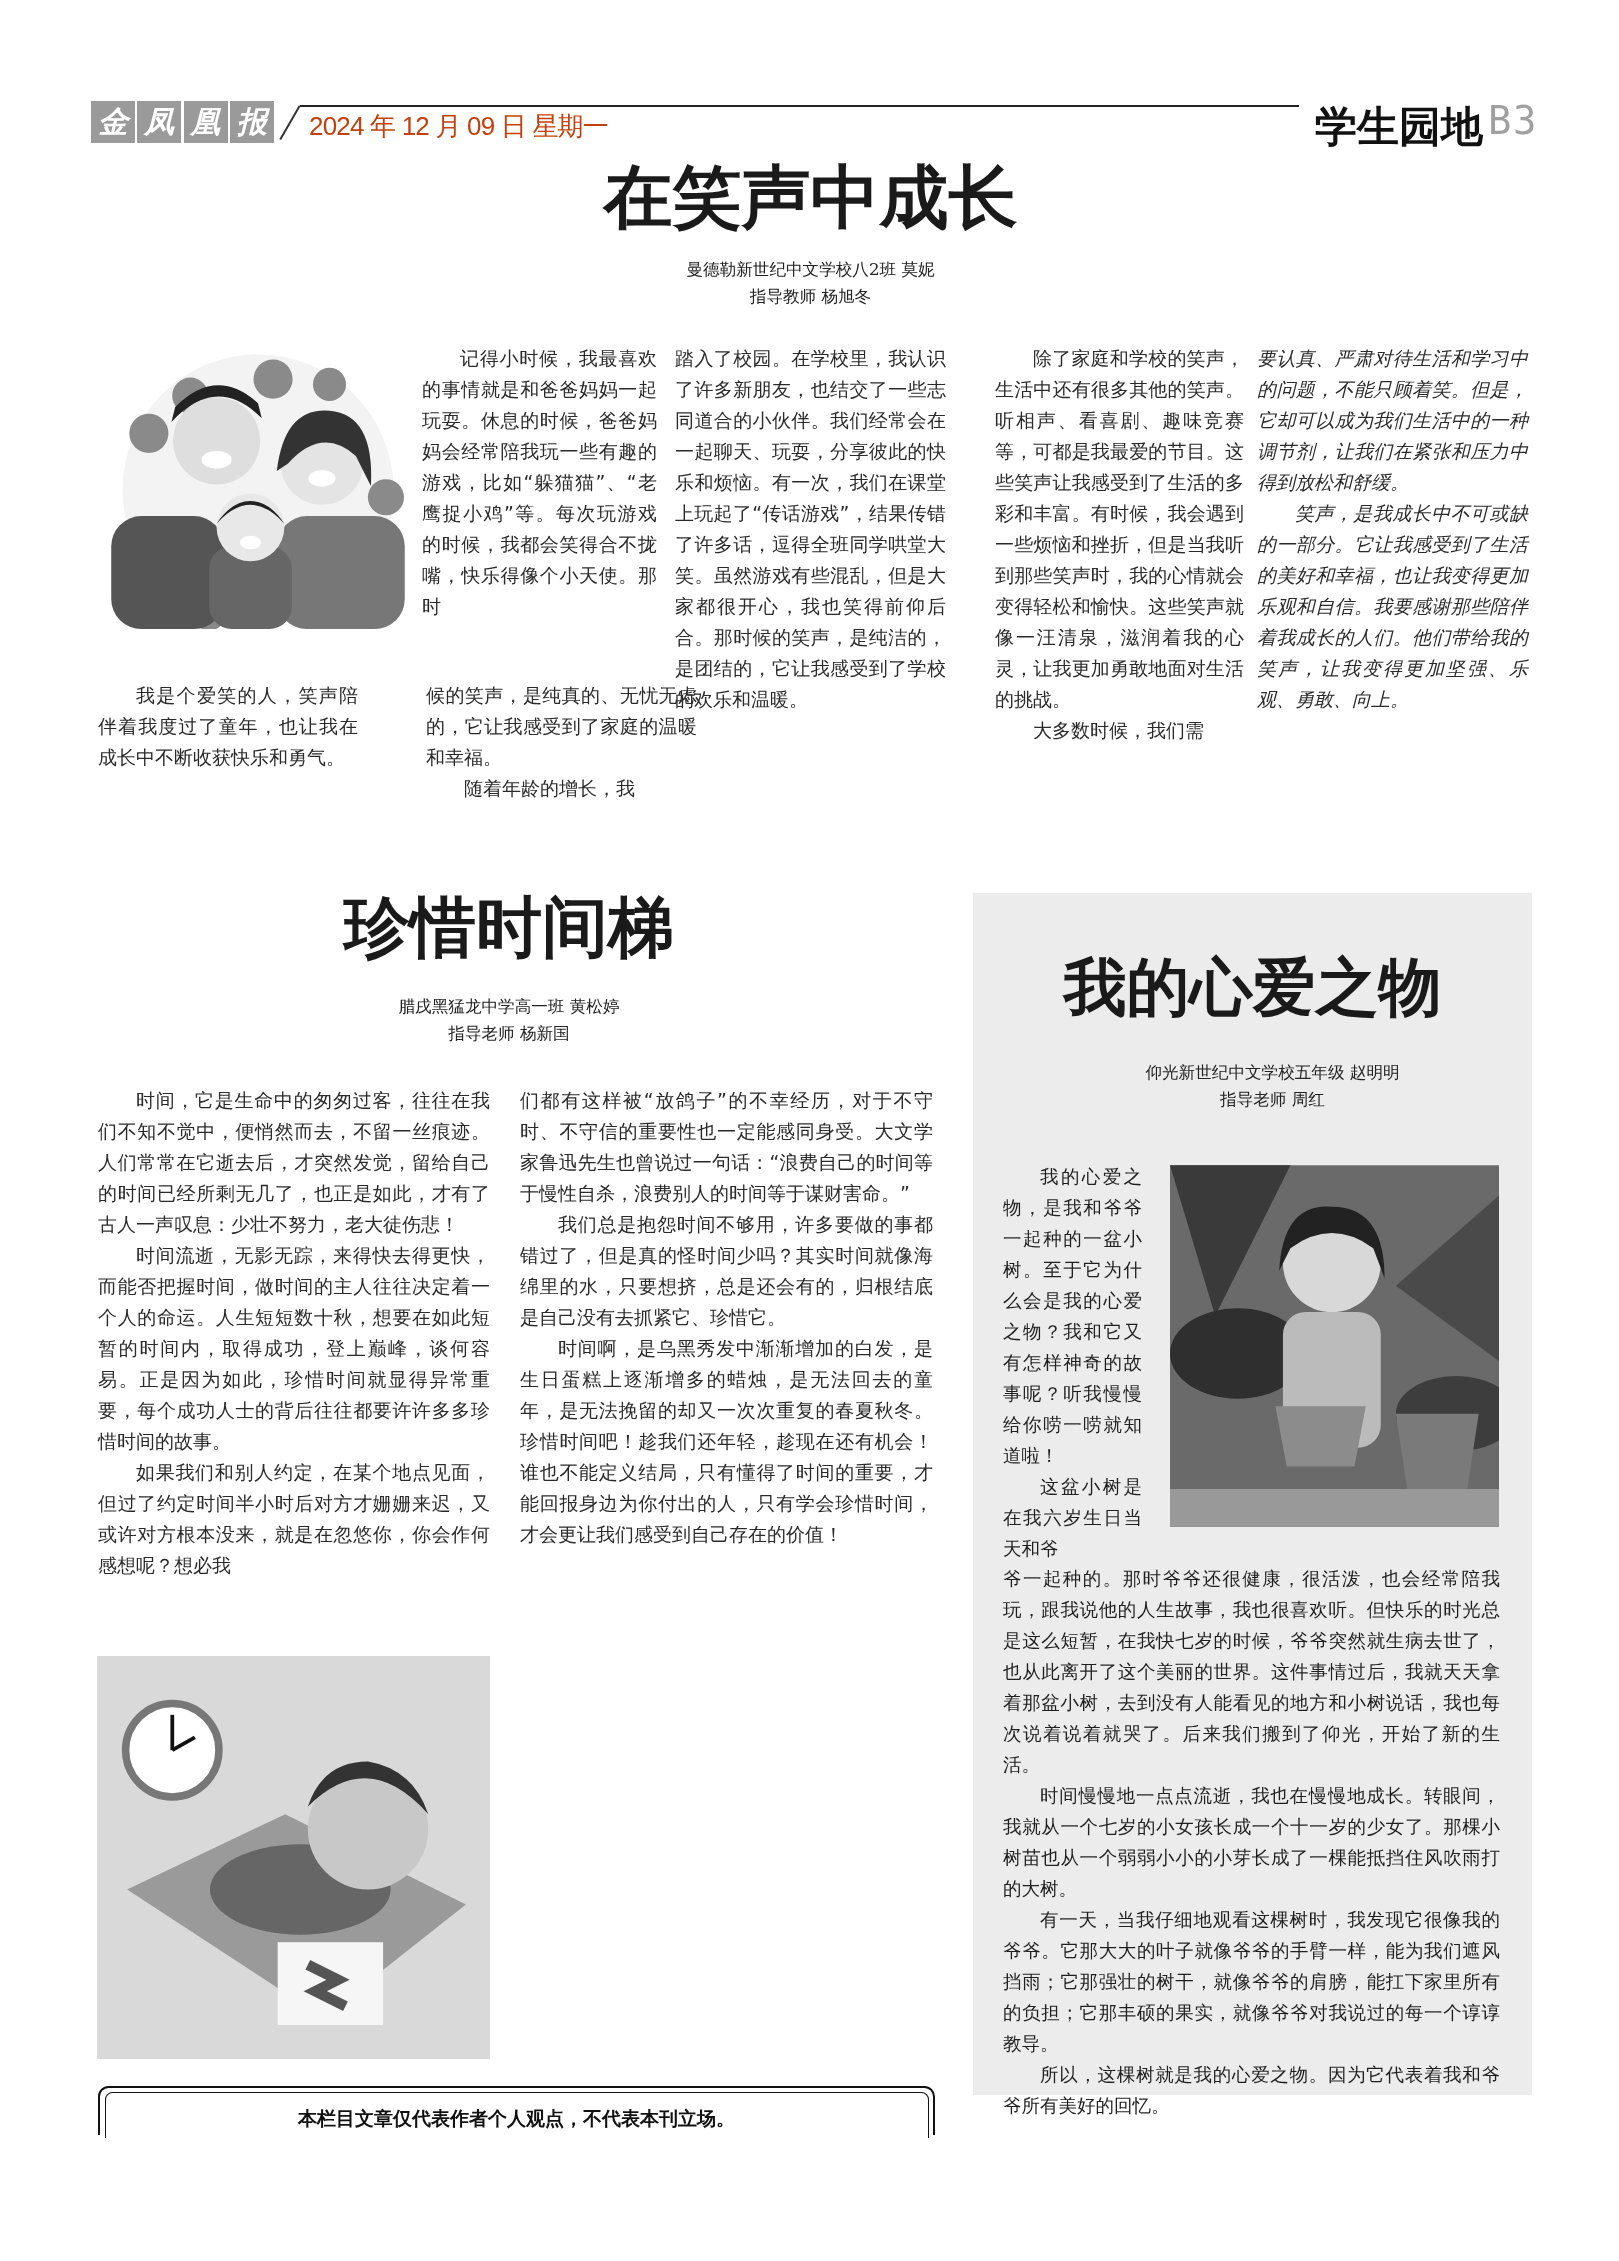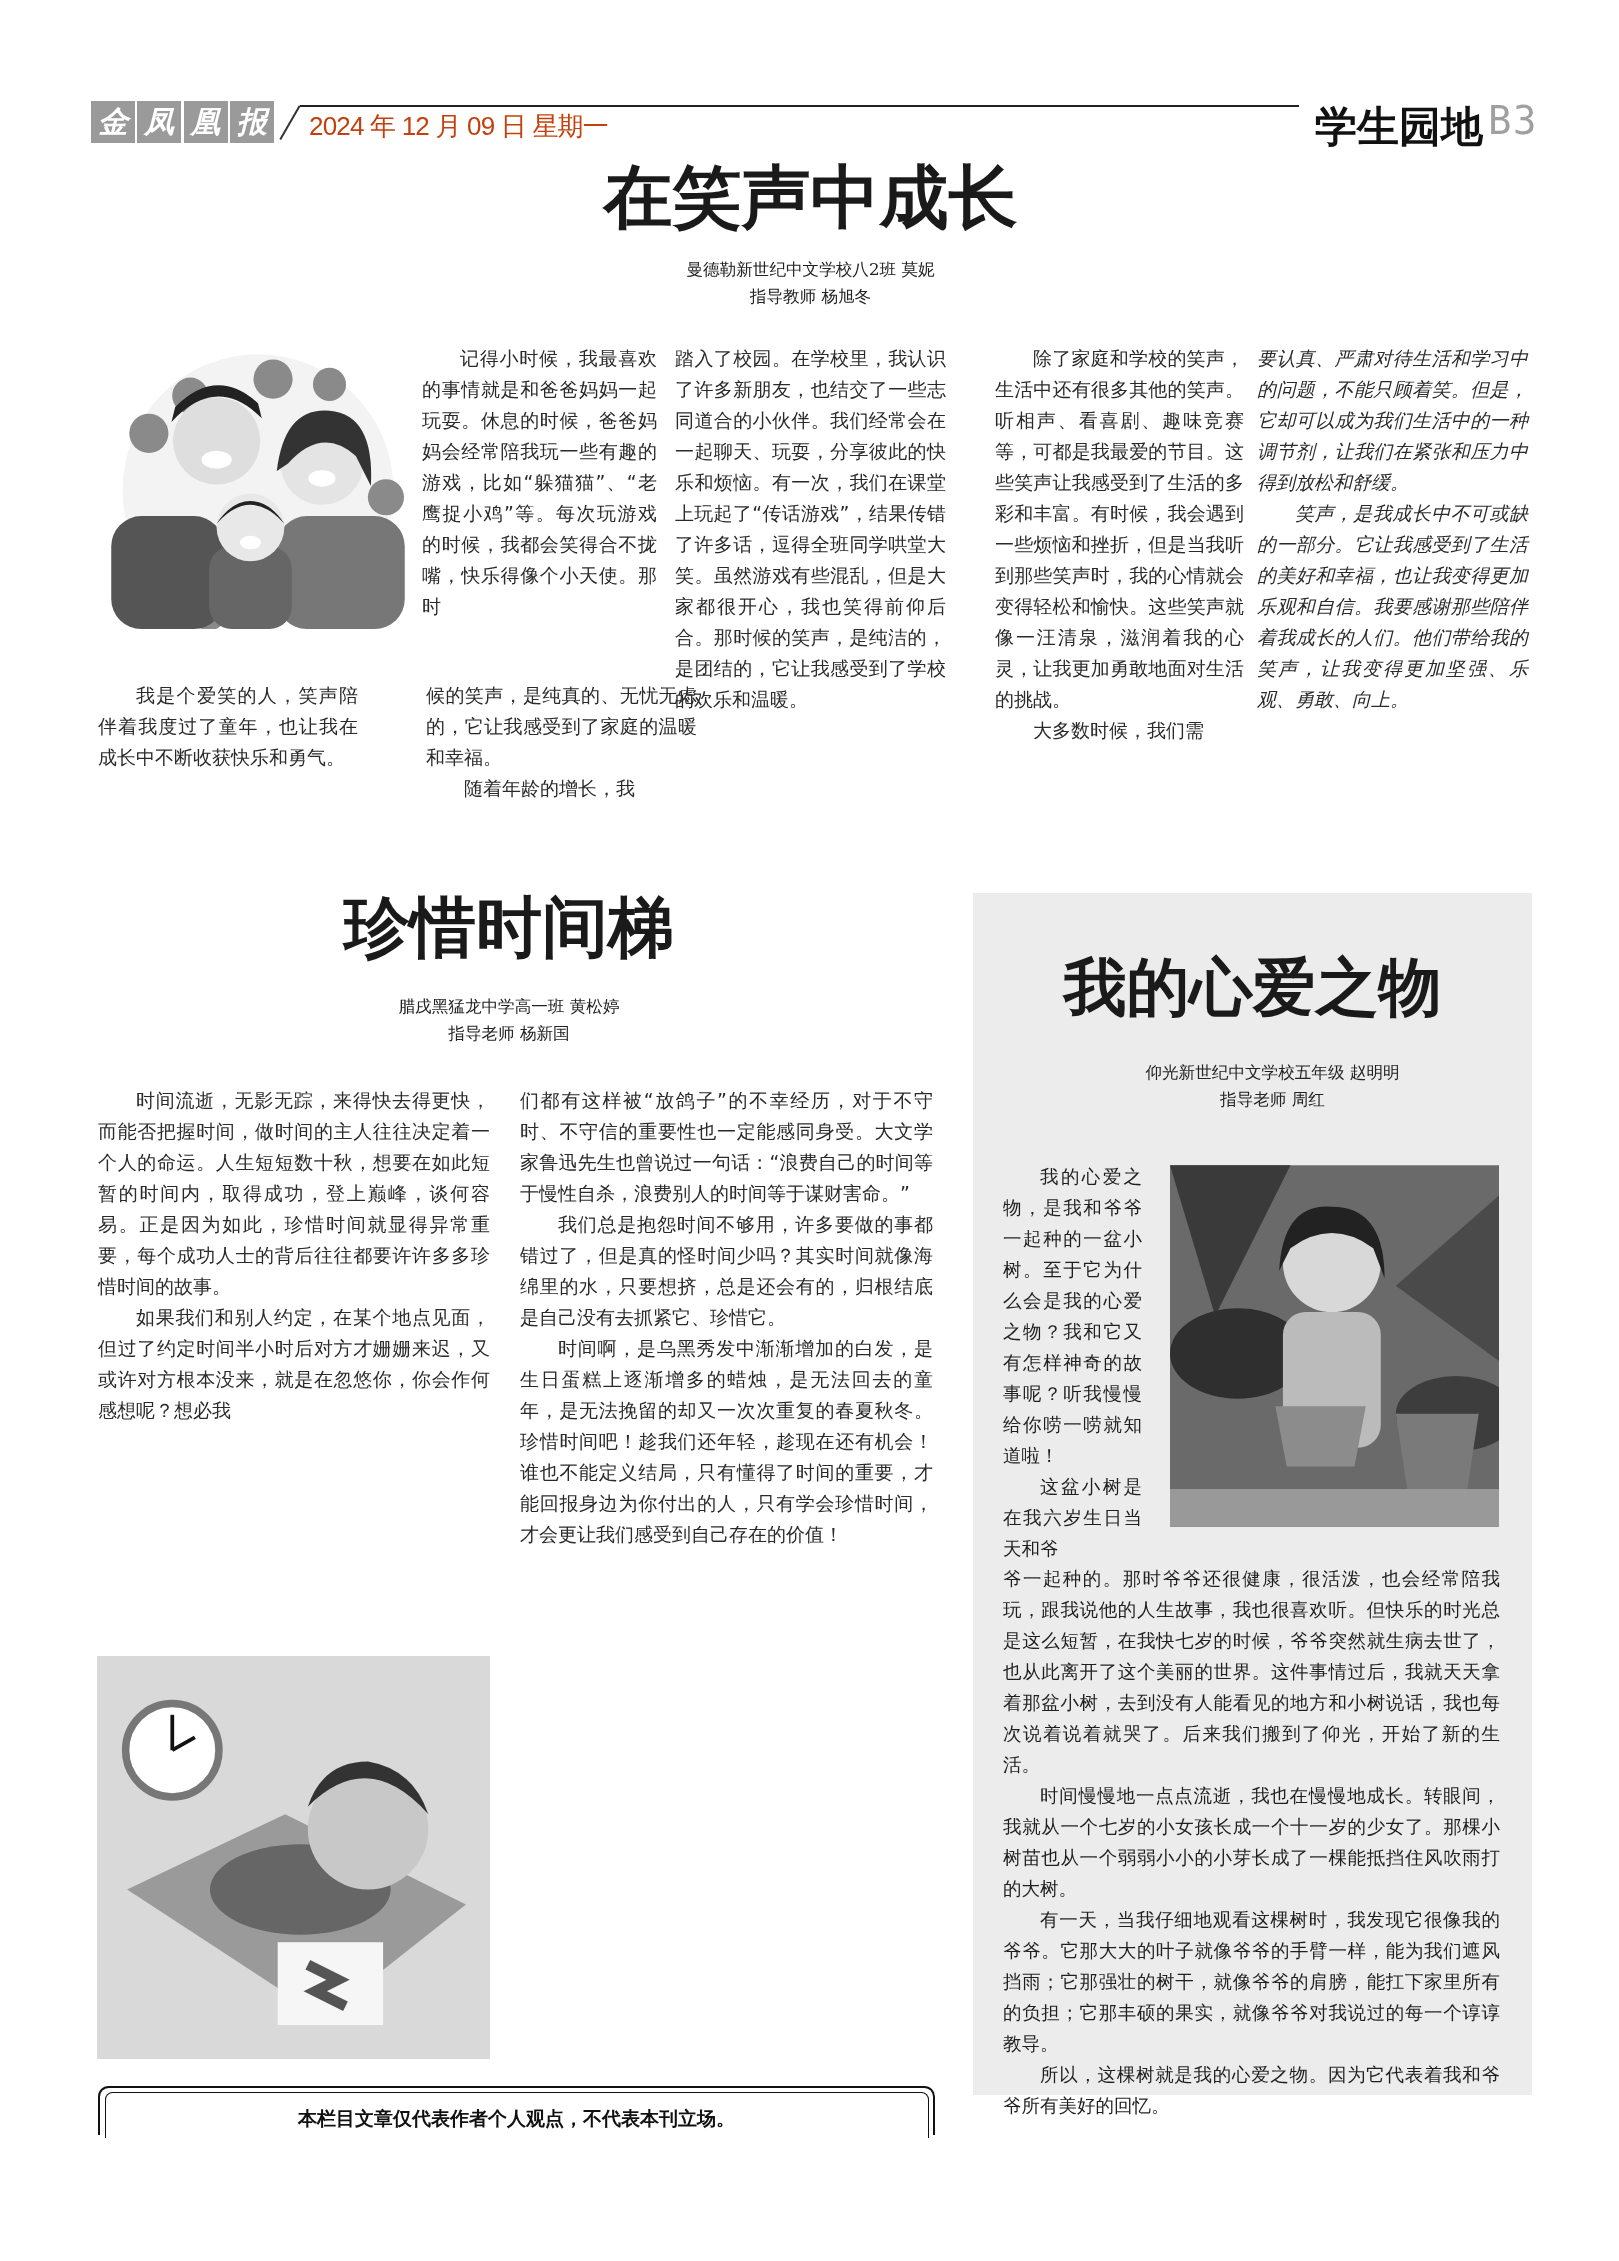--- a/index.html
+++ b/index.html
@@ -104,20 +104,21 @@
   <p>笑声，是我成长中不可或缺的一部分。它让我感受到了生活的美好和幸福，也让我变得更加乐观和自信。我要感谢那些陪伴着我成长的人们。他们带给我的笑声，让我变得更加坚强、乐观、勇敢、向上。</p>
 </div>
 
 <div class="abs title" style="left:249px; top:886px; width:520px; font-size:66px; line-height:83px;">珍惜时间梯</div>
 <div class="abs byline" style="left:249px; top:993px; width:520px;">
   <div>腊戌黑猛龙中学高一班  黄松婷</div>
   <div>指导老师  杨新国</div>
 </div>
 
 <div class="abs col" style="left:98px; top:1085px; width:392px;">
+  <p>时间，它是生命中的匆匆过客，往往在我们不知不觉中，便悄然而去，不留一丝痕迹。人们常常在它逝去后，才突然发觉，留给自己的时间已经所剩无几了，也正是如此，才有了古人一声叹息：少壮不努力，老大徒伤悲！</p>
   <p>时间流逝，无影无踪，来得快去得更快，而能否把握时间，做时间的主人往往决定着一个人的命运。人生短短数十秋，想要在如此短暂的时间内，取得成功，登上巅峰，谈何容易。正是因为如此，珍惜时间就显得异常重要，每个成功人士的背后往往都要许许多多珍惜时间的故事。</p>
   <p>如果我们和别人约定，在某个地点见面，但过了约定时间半小时后对方才姗姗来迟，又或许对方根本没来，就是在忽悠你，你会作何感想呢？想必我</p>
 </div>
 
 <div class="abs img" style="left:97px; top:1656px; width:393px; height:403px;">
   <svg width="393" height="403" viewBox="0 0 522 535">
     <rect width="522" height="535" fill="#d9d9d9"></rect>
     <polygon points="40,310 250,210 490,330 300,480" fill="#9a9a9a"></polygon>
     <circle cx="100" cy="125" r="62" fill="#fff" stroke="#777" stroke-width="10"></circle>
     <line x1="100" y1="125" x2="100" y2="78" stroke="#111" stroke-width="5"></line>

